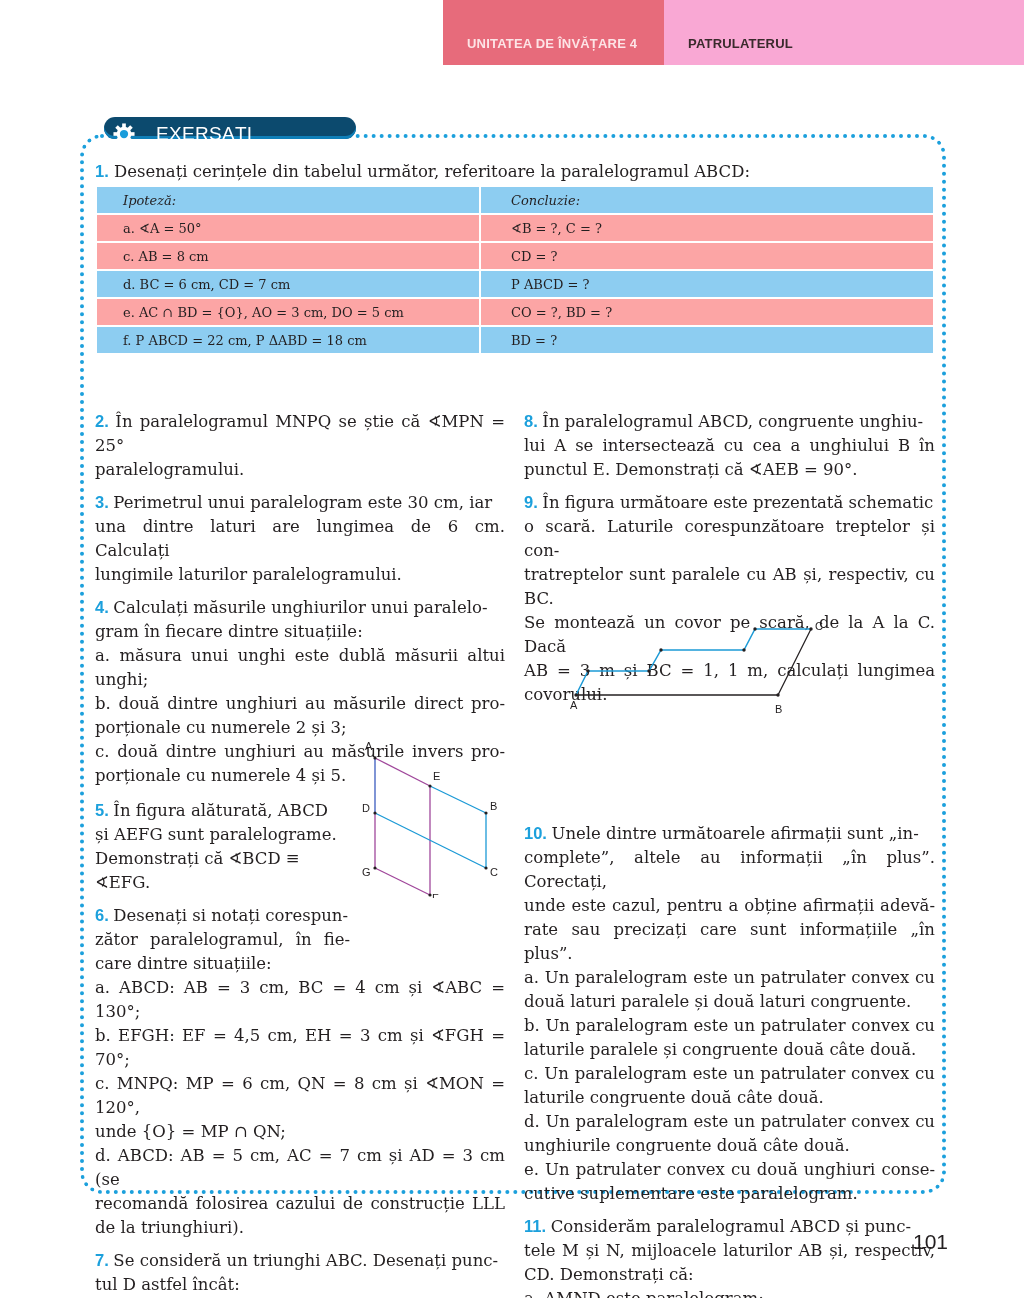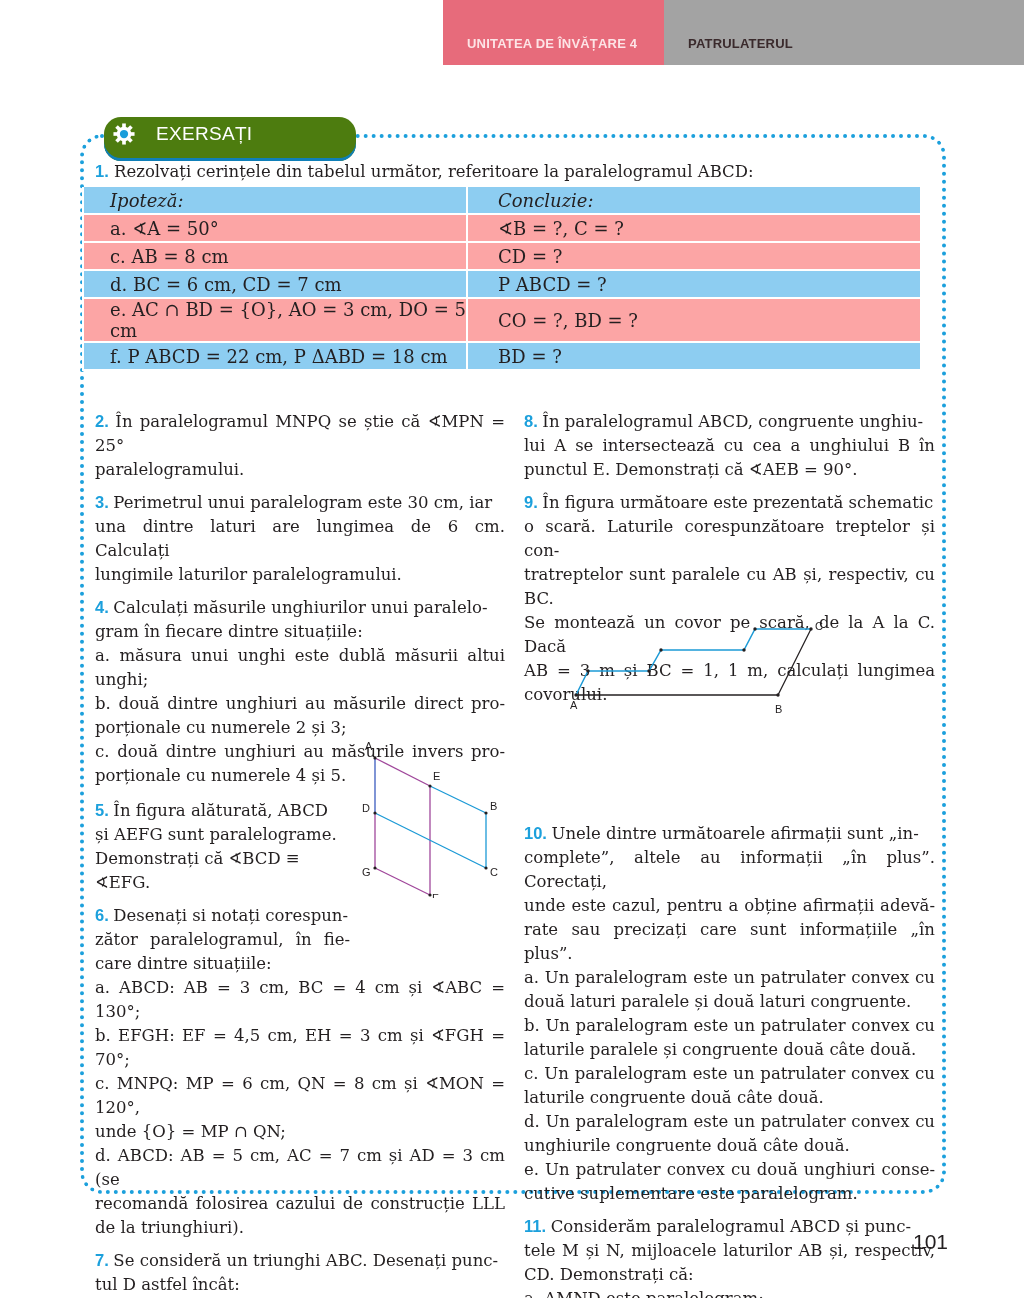--- a/index.html
+++ b/index.html
@@ -1,36 +1,36 @@
 <!DOCTYPE html>
 <html><head>
 <meta charset="utf-8">
 <style>
   html,body{margin:0;padding:0;background:#fff;}
   body{width:1024px;height:1298px;position:relative;overflow:hidden;font-family:"DejaVu Serif","Liberation Serif",serif;color:#231f20;}
   .hdr-left{position:absolute;left:443px;top:0;width:264px;height:65px;background:#e76b7b;padding-left:28px;}
-  .hdr-right{position:absolute;left:664px;top:0;width:360px;height:65px;background:#a3a3a3;}
+  .hdr-right{position:absolute;left:664px;top:0;width:360px;height:65px;background:#f9a8d4;}
   .hdr-left span,.hdr-right span{position:absolute;top:36px;font-family:"Liberation Sans","DejaVu Sans",sans-serif;font-weight:bold;font-size:13px;letter-spacing:0.2px;}
   .hdr-left span{left:24px;color:#fde4e6;}
   .hdr-right span{left:24px;color:#3a2a2c;}
 
   .frame{position:absolute;left:80px;top:134px;width:866px;height:1060px;border:4px dotted #1ca0dc;border-radius:22px;box-sizing:border-box;}
-  .pill{position:absolute;left:104px;top:117px;width:252px;height:44px;background:#4d7c0f;border-radius:17px;box-shadow:inset 0 -3px 0 #0f7fb8;}
+  .pill{position:absolute;left:104px;top:117px;width:252px;height:22px;background:#0c4a6e;border-radius:17px;box-shadow:inset 0 -3px 0 #0f7fb8;}
   .pill .gear{position:absolute;left:9px;top:6px;width:22px;height:22px;}
   .pill .lbl{position:absolute;left:52px;top:6px;font-family:"Liberation Sans","DejaVu Sans",sans-serif;font-size:19px;color:#fff;letter-spacing:0.3px;}
 
   .num{color:#1ca0dc;font-weight:bold;font-family:"Liberation Sans","DejaVu Sans",sans-serif;}
   .t{font-size:16.5px;line-height:24px;}
   .col{position:absolute;text-align:justify;}
   .col p{margin:0 0 8px 0;}
   .line{display:block;}
   i{font-style:italic;}
 
   .intro{position:absolute;left:95px;top:162px;font-size:16.5px;}
-  table.tb{position:absolute;left:82px;top:187px;width:840px;border-collapse:collapse;font-size:18px;}
+  table.tb{position:absolute;left:95px;top:187px;width:840px;border-collapse:collapse;font-size:13px;}
   table.tb td{height:26px;padding:0 0 0 14px;border:2px solid #fff;border-top:0;border-bottom:2px solid #fff;vertical-align:middle;}
   table.tb tr.dk td{background:#8dcdf1;}
   table.tb tr.lt td{background:#fca5a5;}
   table.tb td.c1{width:356px;padding-left:26px;}
   table.tb td.c2{padding-left:30px;}
 
   .left{left:95px;top:409px;width:410px;}
   .right{left:524px;top:409px;width:411px;}
   .fig5{position:absolute;left:355px;top:738px;width:150px;height:160px;}
   .fig9{position:absolute;left:565px;top:616px;width:270px;height:100px;}
@@ -60,21 +60,21 @@
       <rect x="0.5" y="10" width="5" height="4" transform="rotate(45 12 12)"></rect>
         <rect x="18.5" y="10" width="5" height="4" transform="rotate(45 12 12)"></rect>
     </g>
     <circle cx="12" cy="12" r="4.5" fill="#1a9ddb"></circle>
   </svg>
   <span class="lbl">EXERSAȚI</span>
 </div>
 
 <div class="intro">
   <span class="num">1.</span>
-  <span>Rezolvați cerințele din tabelul următor, referitoare la paralelogramul ABCD:</span>
+  <span>Desenați cerințele din tabelul următor, referitoare la paralelogramul ABCD:</span>
 </div>
 <table class="tb">
   <tbody>
       <tr class="dk">
     <td class="c1"><i>Ipoteză:</i></td>
     <td class="c2"><i>Concluzie:</i></td>
   </tr>
   <tr class="lt">
         <td class="c1">a. ∢A = 50°</td>
         <td class="c2">∢B = ?,  C = ?</td>

